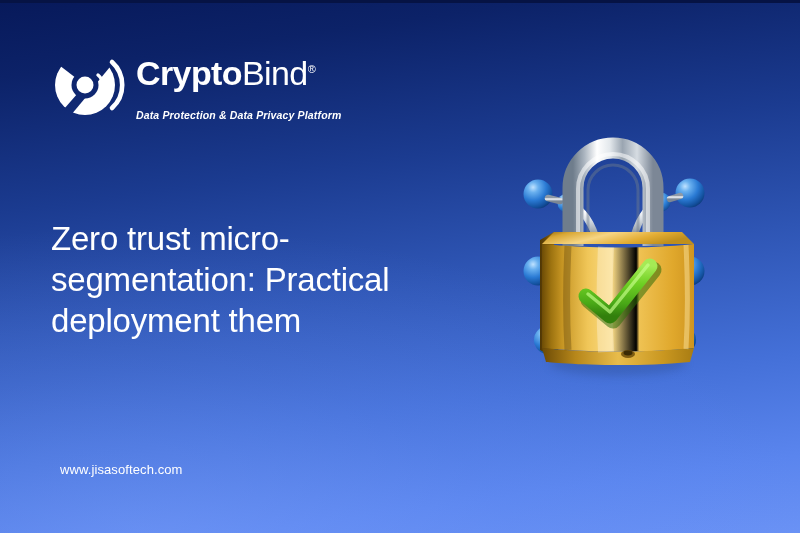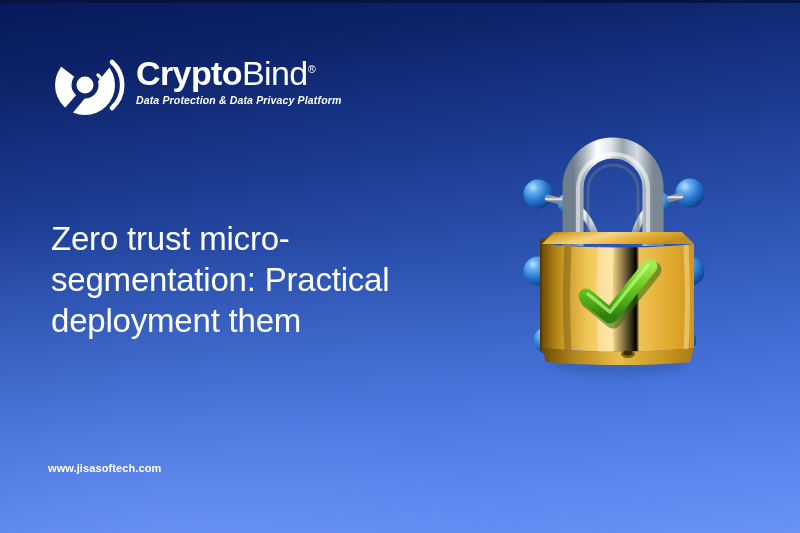--- a/index.html
+++ b/index.html
@@ -58,21 +58,21 @@
   }
   .wm-crypto { font-weight: 700; }
   .wm-bind   { font-weight: 400; }
   .wm-reg {
     font-size: 11px;
     vertical-align: super;
     font-weight: 400;
     letter-spacing: 0;
   }
   .tagline {
-    margin-top: 1px;
+    margin-top: 16px;
     font-size: 10.5px;
     font-weight: 700;
     font-style: italic;
     letter-spacing: 0.15px;
     color: #ffffff;
     white-space: nowrap;
   }
 
   
   .headline {
@@ -92,25 +92,25 @@
     top: 328px;
     width: 440px;
     color: #ffffff;
     font-size: 19px;
     line-height: 26px;
     font-weight: 400;
     letter-spacing: -0.1px;
   }
   .siteurl {
     position: absolute;
-    left: 48px;
+    left: 60px;
     top: 462px;
     color: #ffffff;
-    font-size: 11px;
-    font-weight: 700;
+    font-size: 13px;
+    font-weight: 400;
     letter-spacing: 0.1px;
   }
 
   
   .lock-art {
     position: absolute;
     left: 468px;
     top: 126px;
     width: 290px;
     height: 262px;

